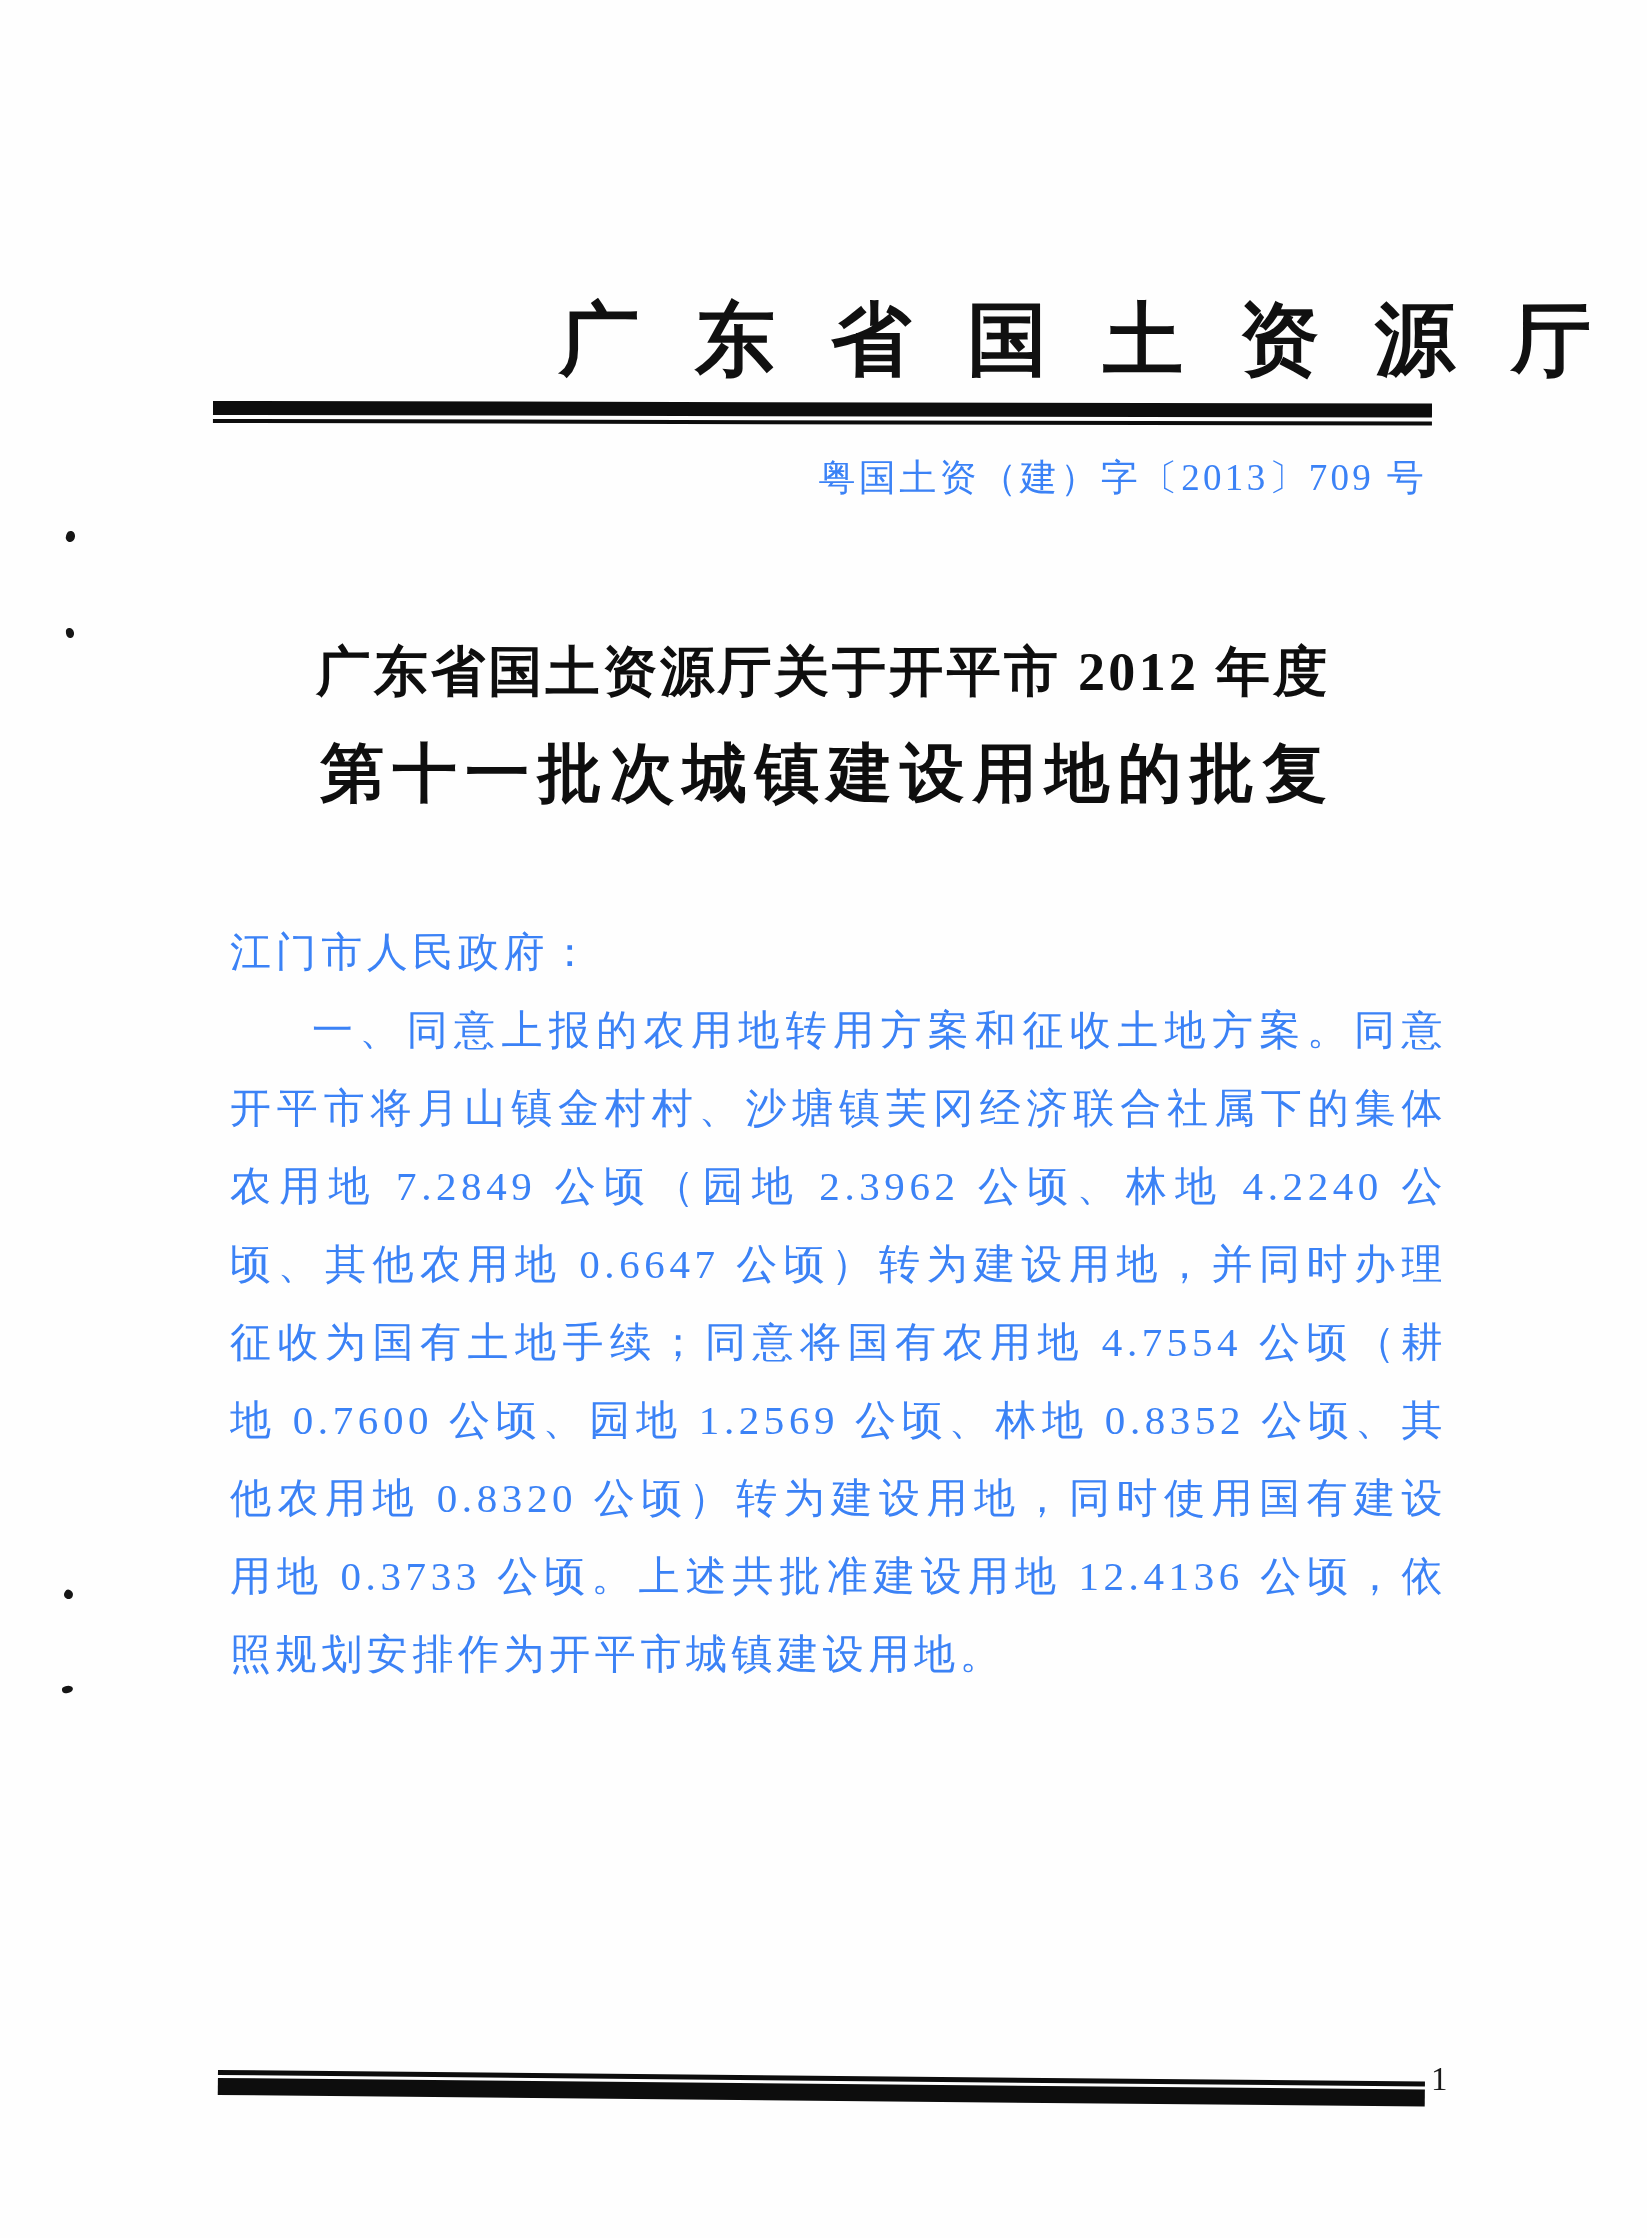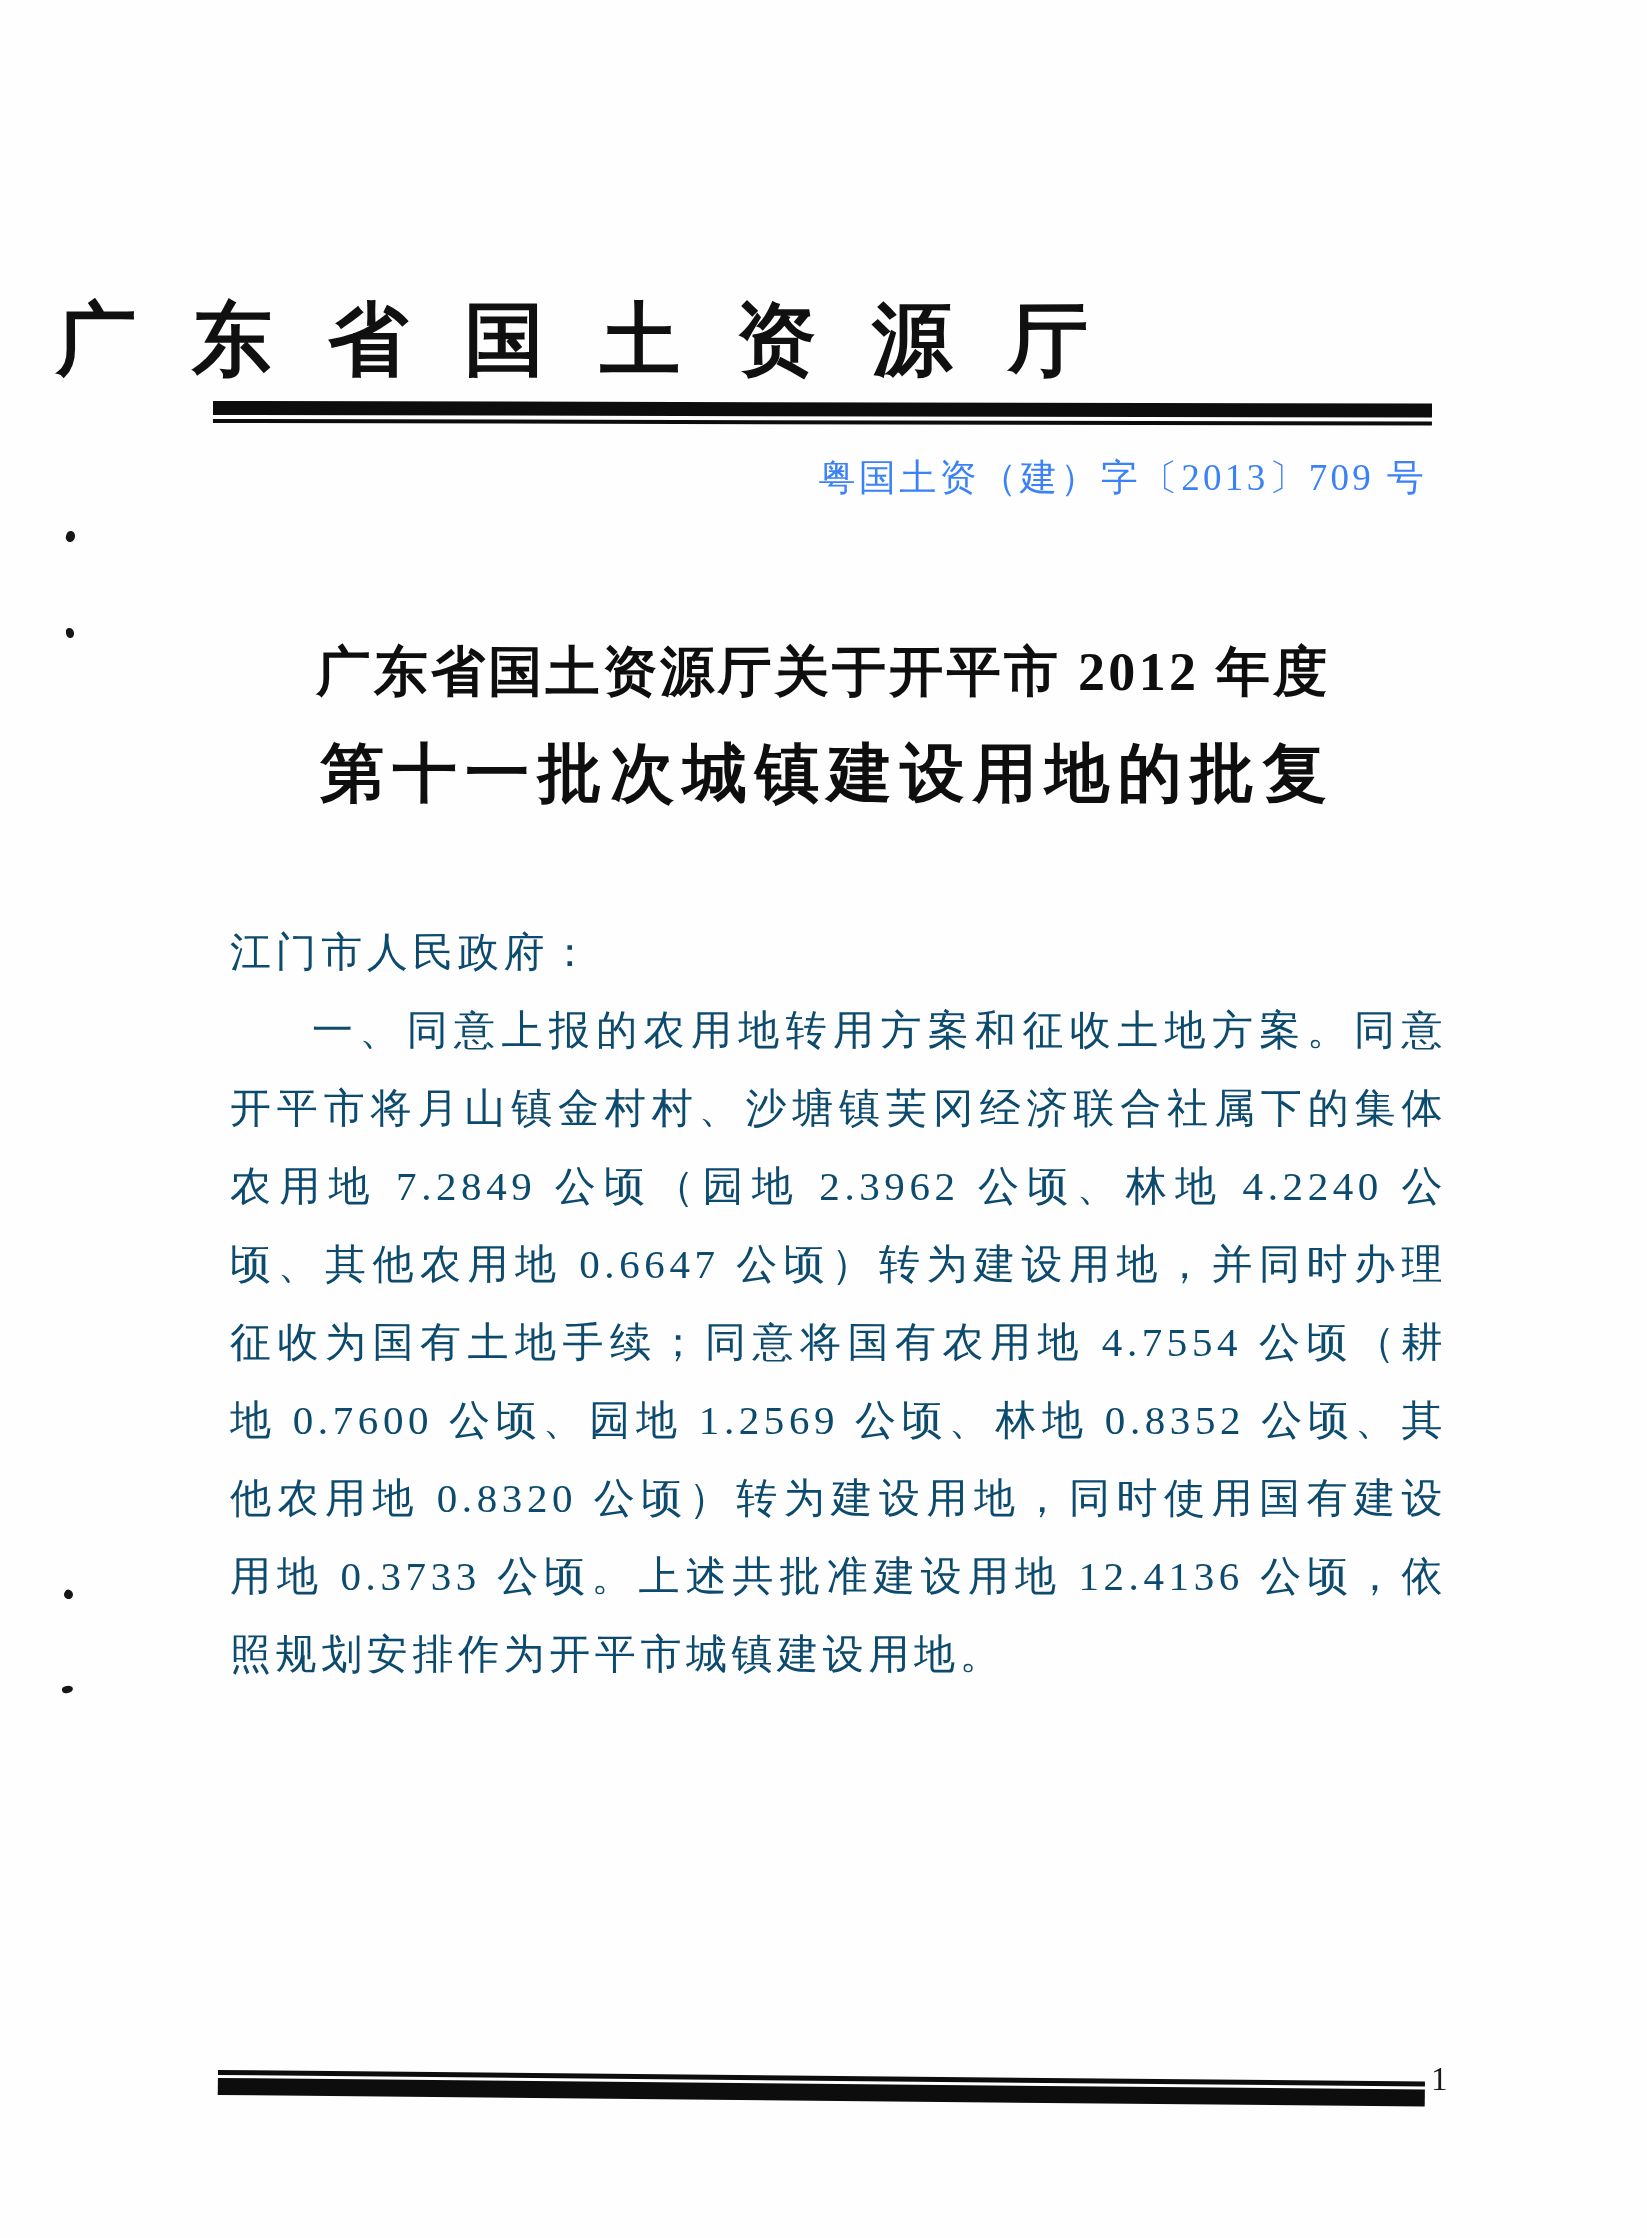--- a/index.html
+++ b/index.html
@@ -8,21 +8,21 @@
     width:1647px; height:2239px;
     background:#fefefe;
     overflow:hidden;
     font-family:"Liberation Serif","DejaVu Serif",serif;
     color:#161616;
   }
 
   
   .agency {
     position:absolute; top:287px; left:0; width:100%;
-    text-align:left;
+    text-align:right;
     font-size:80px; font-weight:600;
     letter-spacing:56px; text-indent:56px;
     white-space:nowrap;
     color:#101010;
   }
 
   
   .header-rule { position:absolute; top:401px; left:213px; width:1219px; transform:rotate(0.12deg); transform-origin:left top; }
   .header-rule .bar-thick { height:13.8px; background:#0d0d0d; }
   .header-rule .bar-gap   { height:4.6px; }
@@ -42,21 +42,21 @@
     text-align:center; font-weight:bold; color:#0e0e0e;
   }
   .title .l1 { font-size:54px; letter-spacing:3.3px; white-space:nowrap; }
   .title .l2 { font-size:64px; letter-spacing:8.5px; text-indent:8.5px; margin-top:21px; white-space:nowrap; }
 
   
   .body-text {
     position:absolute; top:913px; left:230px; width:1217px;
     font-size:41px; line-height:78px; letter-spacing:4.6px;
     text-align:justify; text-justify:inter-ideograph; text-align-last:left;
-    color:#0c4a6e;
+    color:#3b82f6;
   }
   .body-text p { margin:0; padding:0; }
   .body-text p.para { text-indent:2em; }
 
   
   .footer-rule { position:absolute; top:2070px; left:218px; width:1207px; transform:rotate(0.55deg); transform-origin:left top; }
   .footer-rule .bar-thin  { height:4.6px; background:#0d0d0d; }
   .footer-rule .bar-gap   { height:3.9px; }
   .footer-rule .bar-thick { height:17px; background:#0d0d0d; }
 

